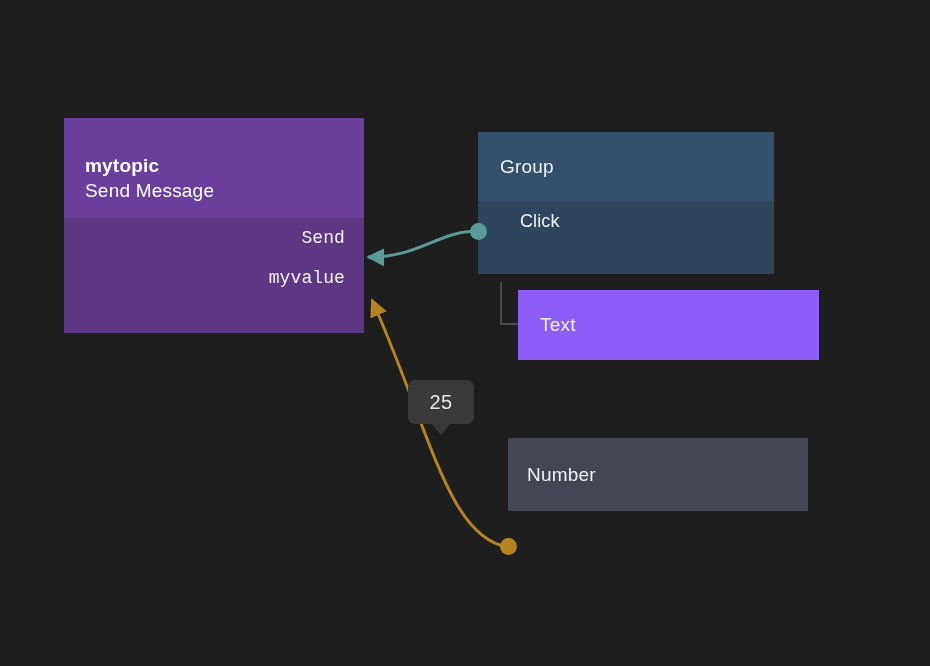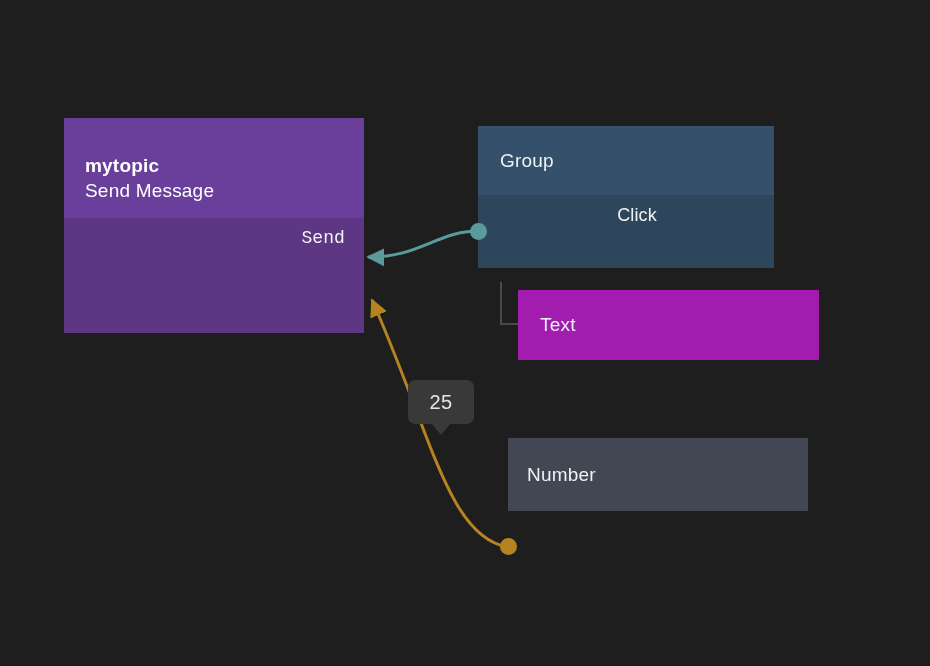--- a/index.html
+++ b/index.html
@@ -31,21 +31,21 @@
     box-sizing: border-box;
     width: 100%;
   }
   .port-row {
     position: relative;
     display: flex;
     align-items: center;
     height: 40px;
   }
   .port-row.out { justify-content: flex-end; font-family: Liberation Mono, monospace; }
-  .port-row.in  { justify-content: center; }
+  .port-row.in  { justify-content: flex-start; margin-left: 20px; }
   .port-label {
     font-size: 18px;
     color: #f2f2f2;
     letter-spacing: 0.1px;
     white-space: nowrap;
   }
   .title-main {
     font-size: 19px;
     font-weight: bold;
     color: #ffffff;
@@ -76,37 +76,37 @@
     background: #6a3f9b;
     padding: 22px 0 0 21px;
   }
   #node-mytopic .node-body {
     height: 115px;
     background: #5e3784;
     padding: 0 19px 0 0;
   }
 
   
-  #node-group { left: 478px; top: 126px; width: 296px; height: 142px; }
+  #node-group { left: 478px; top: 132px; width: 296px; height: 142px; }
   #node-group .node-header {
     height: 69px;
     background: #34506a;
     padding: 0 0 0 22px;
   }
   #node-group .node-body {
     height: 73px;
     background: #2e465c;
     padding: 0 0 0 22px;
   }
 
   
   #node-text { left: 518px; top: 290px; width: 301px; height: 70px; }
   #node-text .node-header {
     height: 70px;
-    background: #a21caf;
+    background: #8b5cf6;
     padding: 0 0 0 22px;
   }
 
   
   #node-number { left: 508px; top: 438px; width: 300px; height: 143px; }
   #node-number .node-header {
     height: 73px;
     background: #434653;
     padding: 0 16px 0 19px;
   }
@@ -195,20 +195,23 @@
 
   <div class="node" id="node-mytopic">
     <div class="node-header">
       <div class="title-main">mytopic</div>
       <div class="title-sub">Send Message</div>
     </div>
     <div class="node-body">
       <div class="port-row out">
         <span class="port-label">Send</span>
       </div>
+      <div class="port-row out">
+        <span class="port-label">myvalue</span>
+      </div>
     </div>
   </div>
 
   <div class="node" id="node-group">
     <div class="node-header">
       <div class="title-plain">Group</div>
     </div>
     <div class="node-body">
       <div class="port-row in">
         <span class="port-label">Click</span>

